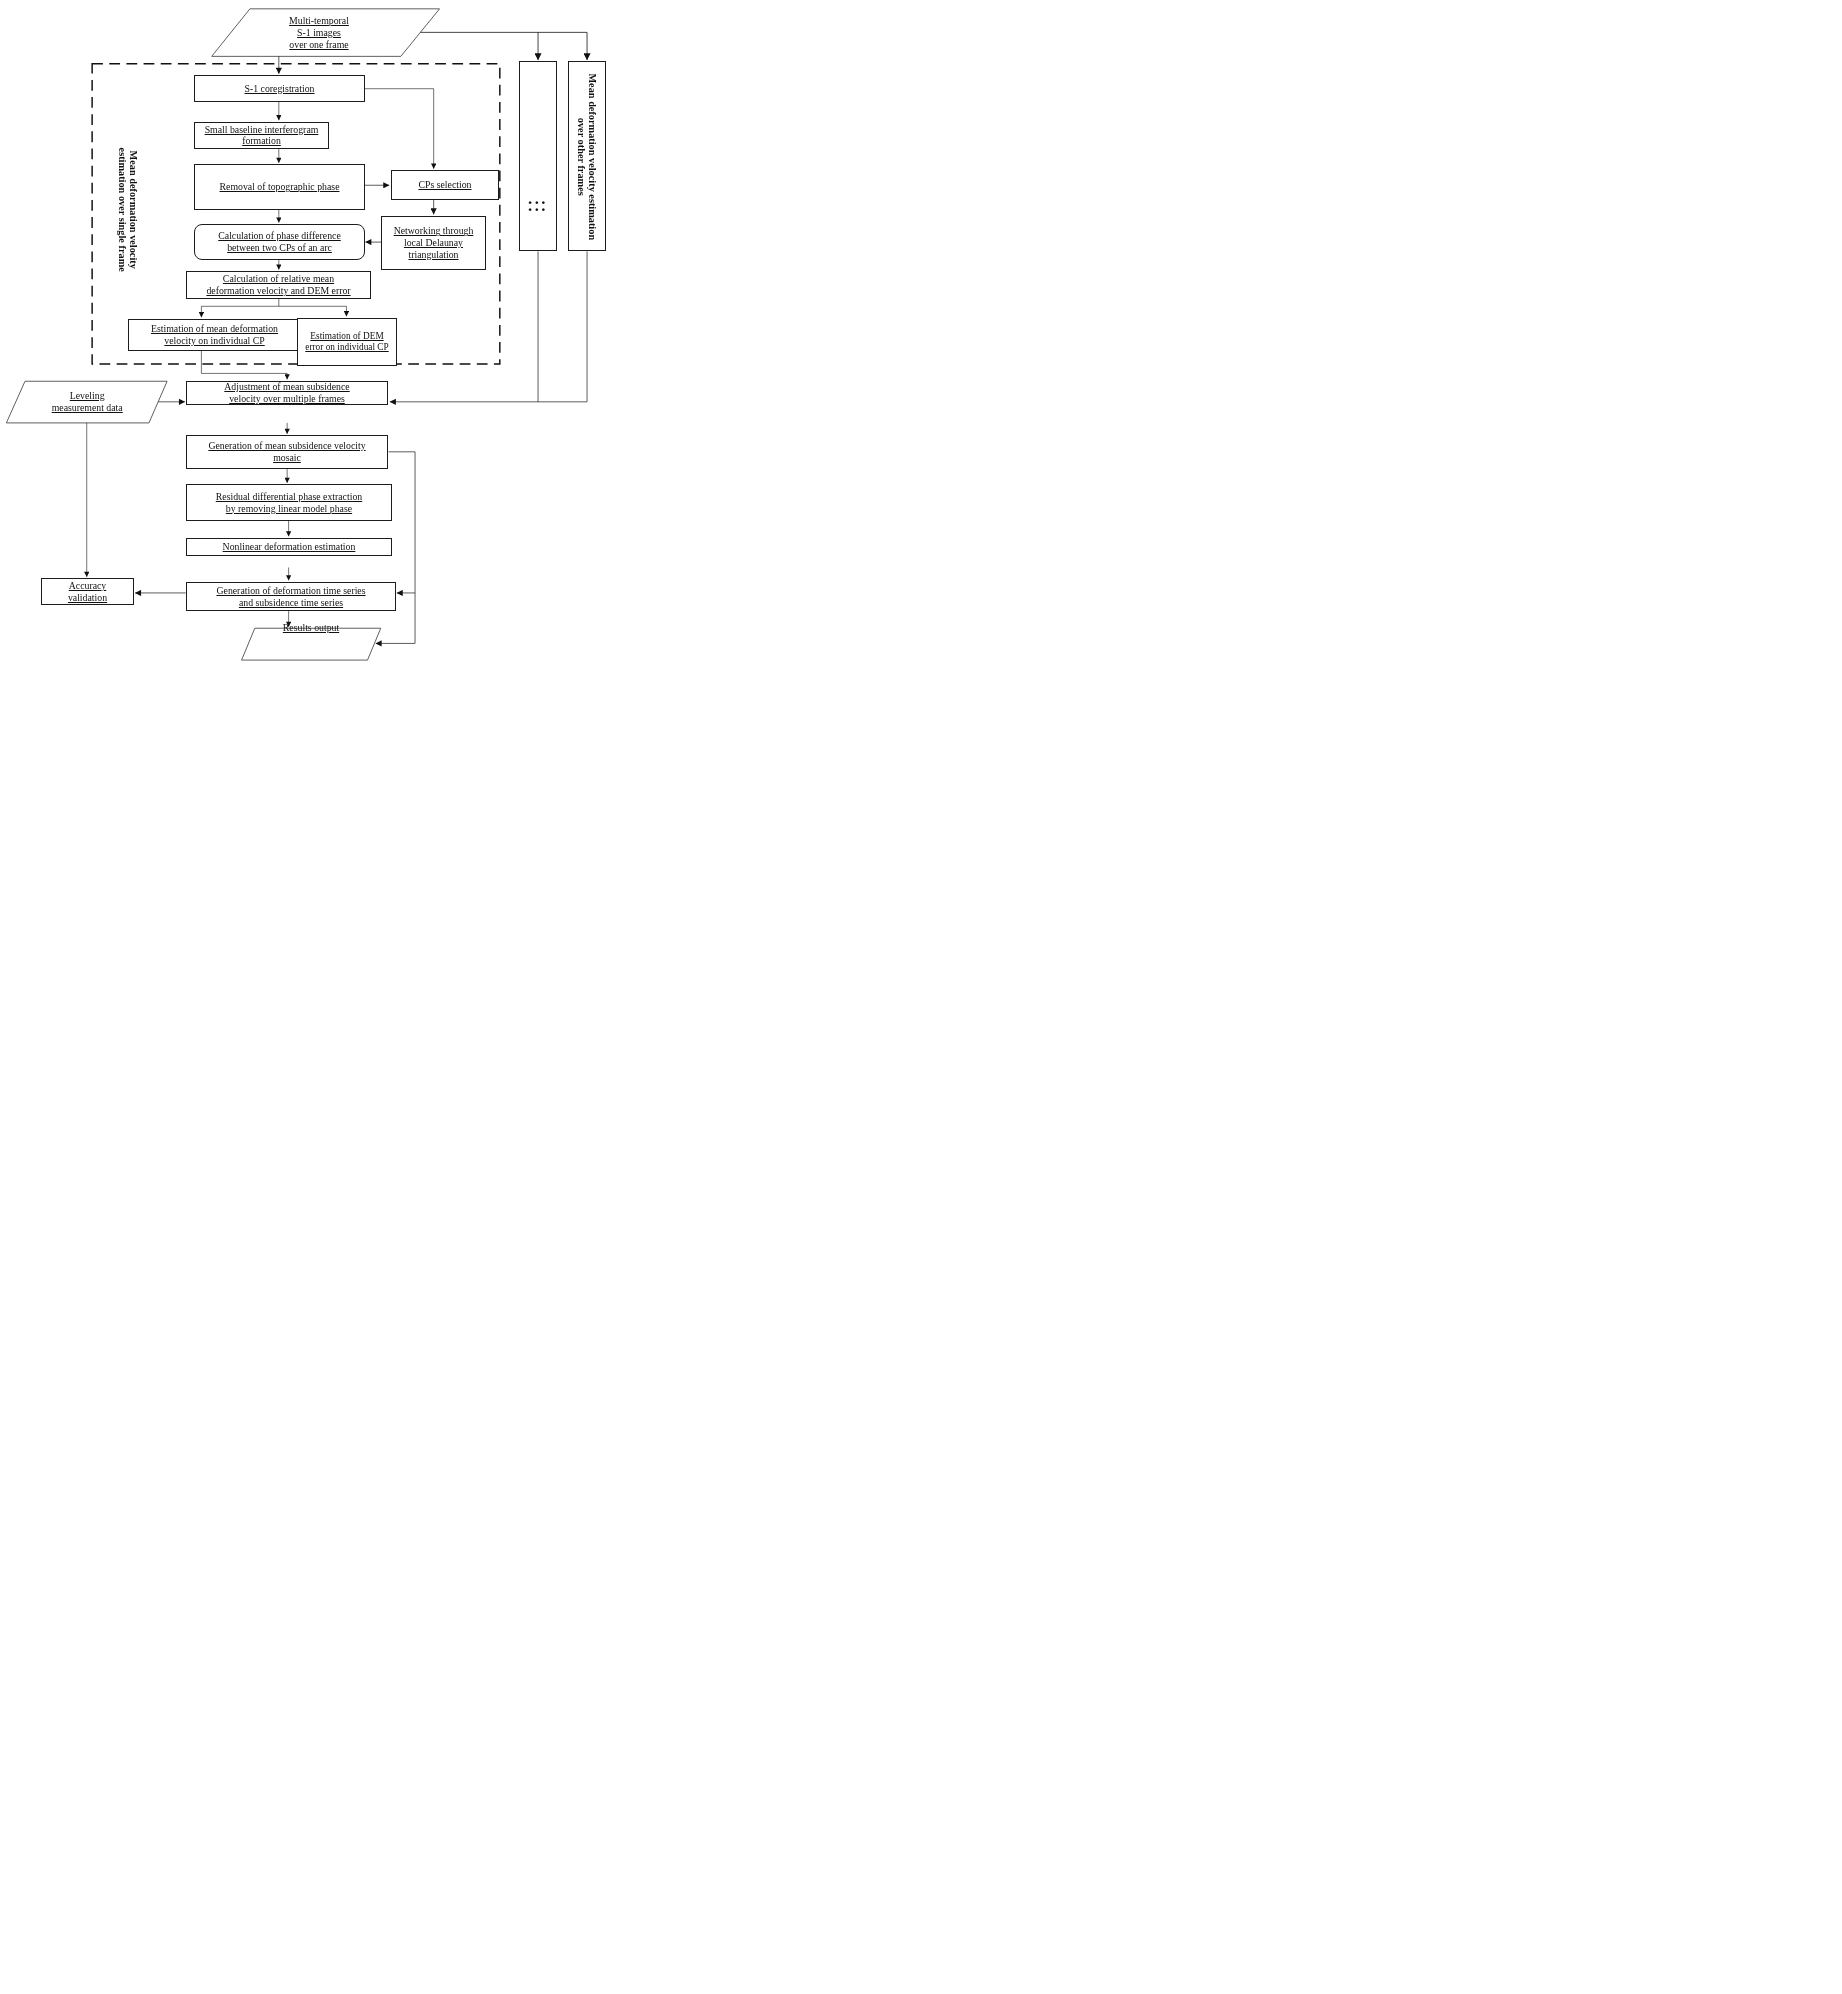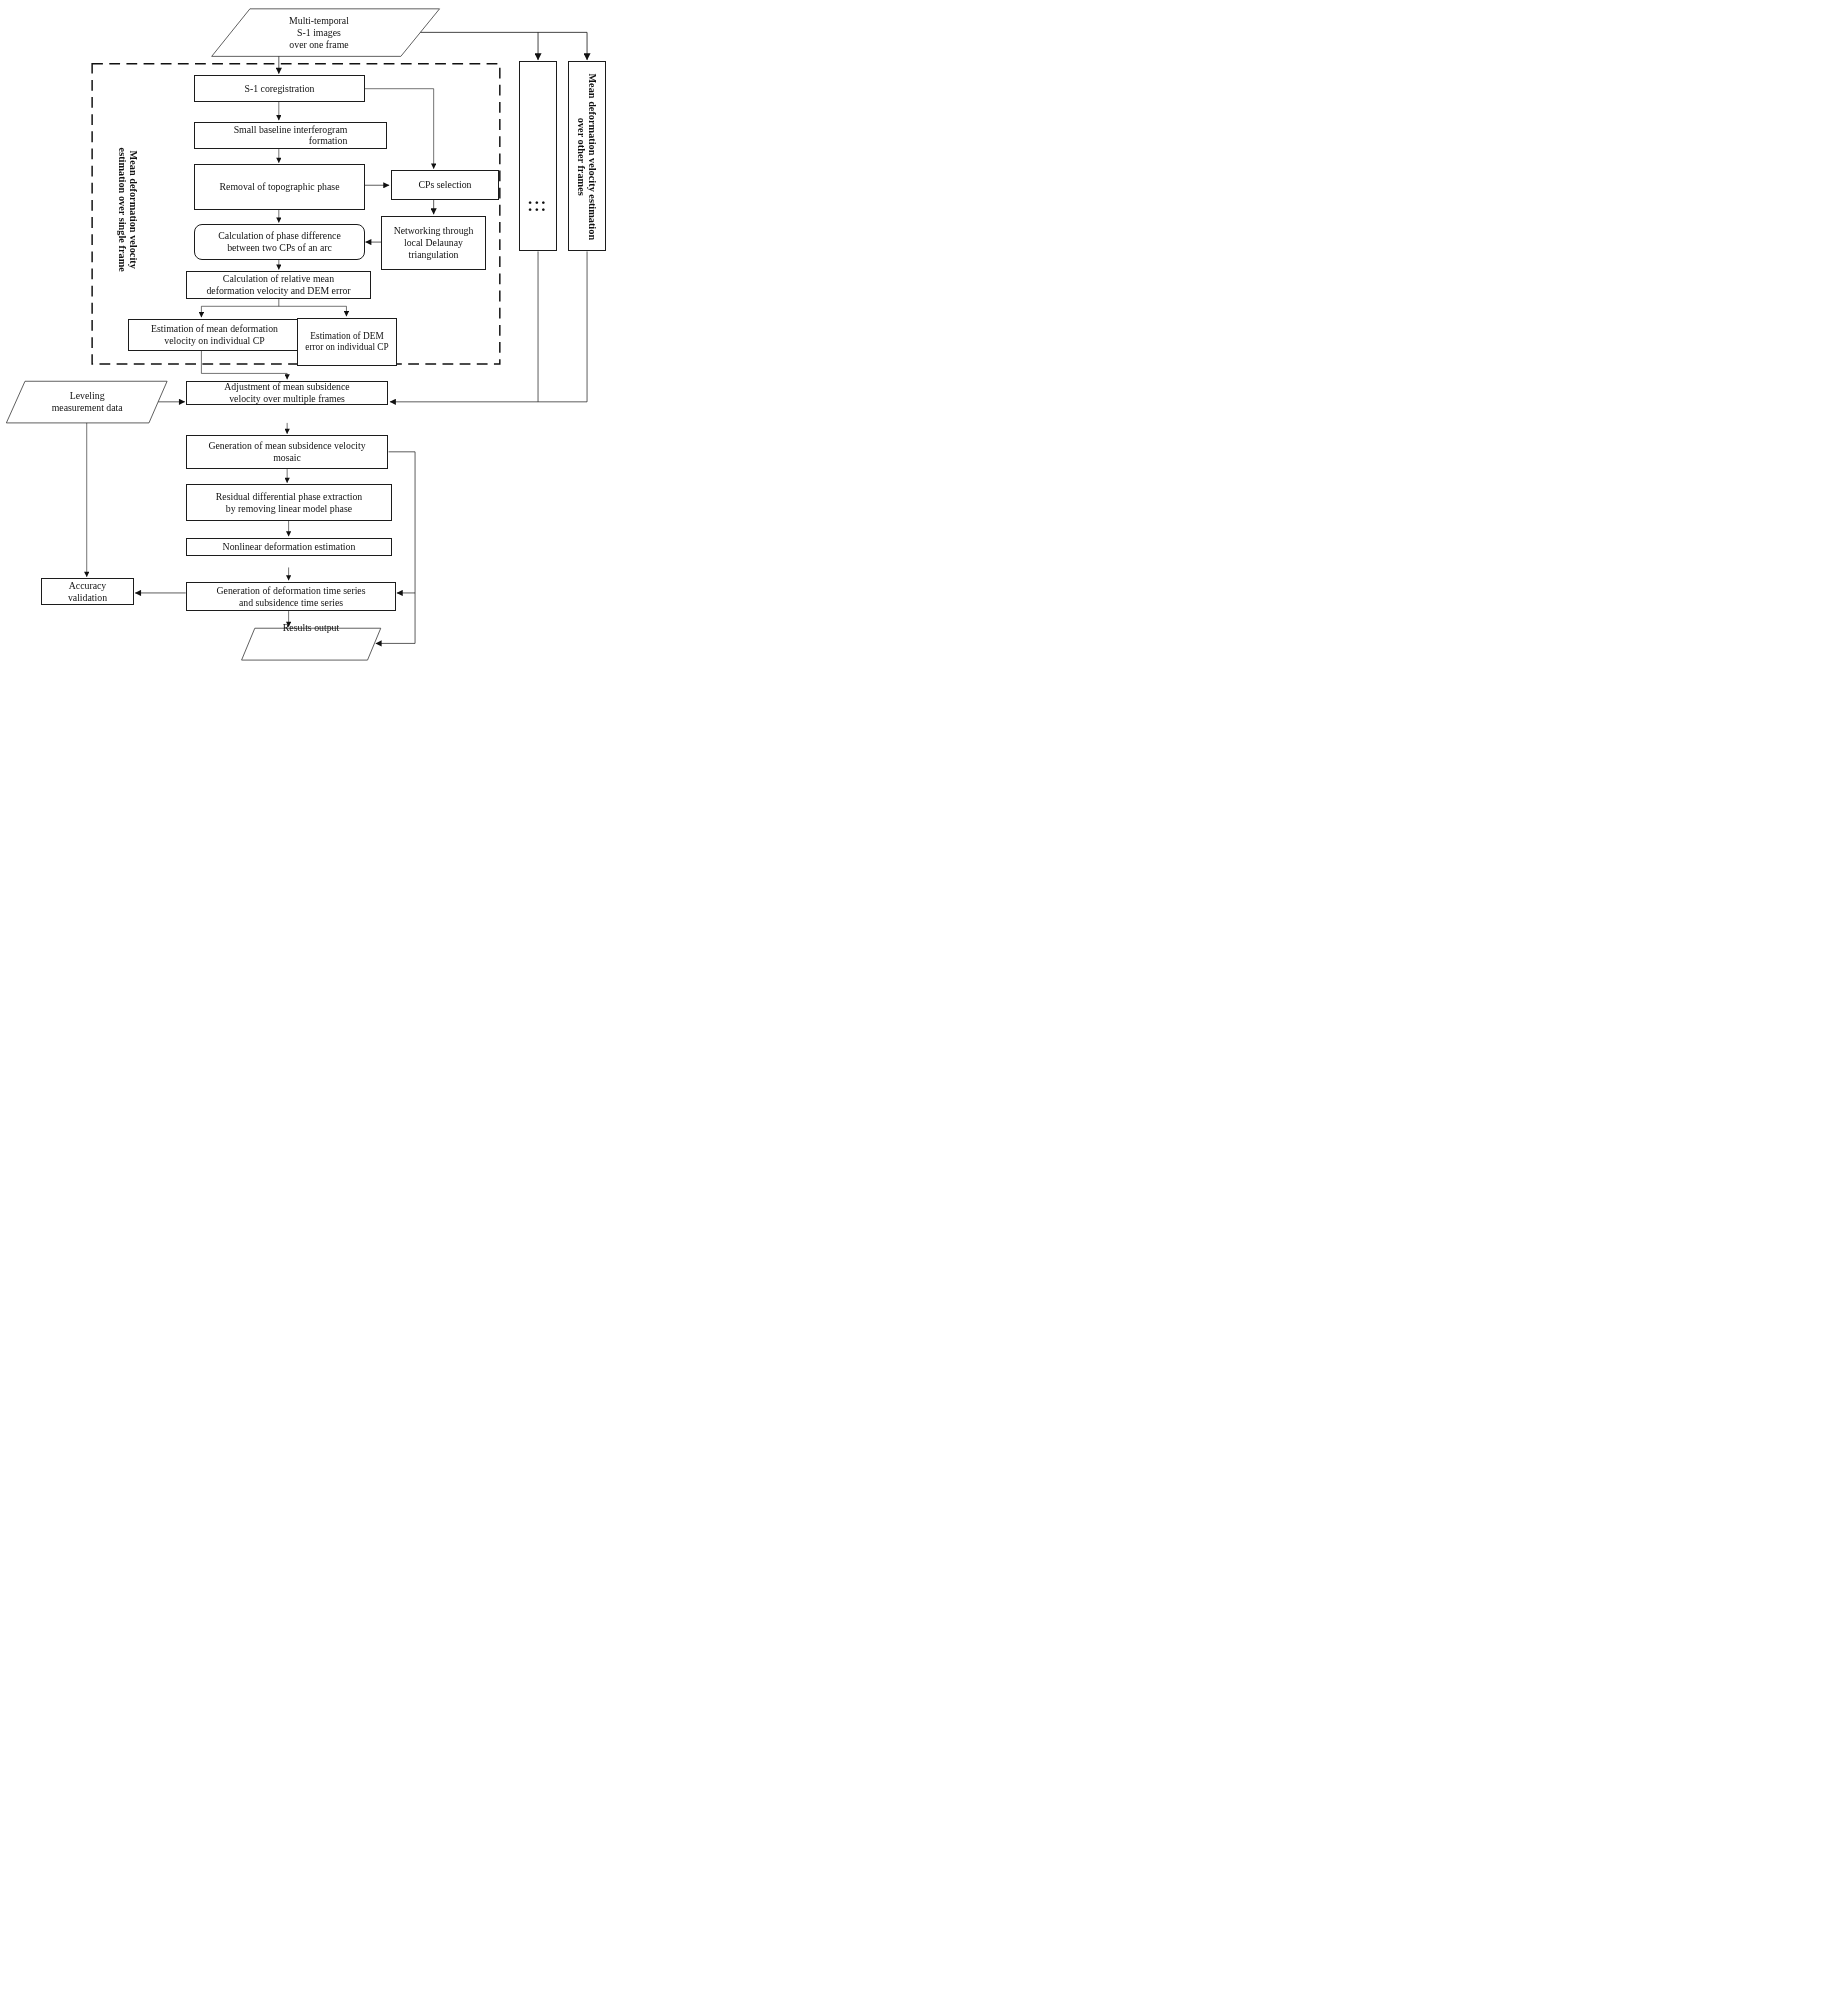--- a/index.html
+++ b/index.html
@@ -1,21 +1,21 @@
 <!DOCTYPE html>
 <html style="font-size:7.8px"><head>
 <meta charset="utf-8">
 <style>
   html,body{margin:0;padding:0;background:#ffffff;}
   #canvas{position:relative;width:614px;height:665px;background:#fff;
           font-family:"Liberation Serif","DejaVu Serif",serif;color:#111;}
   #wires{position:absolute;left:0;top:0;z-index:1;}
   .node{position:absolute;z-index:2;display:flex;align-items:center;justify-content:center;
         text-align:center;border:0.8px solid #1c1c1c;background:#fff;
-        font-size:9.8px;line-height:1.2;white-space:pre-line;box-sizing:border-box;}
+        font-size:9.8px;line-height:1.2;white-space:pre-line;box-sizing:border-box;text-decoration:underline;}
   .noborder{border:none;background:transparent;}
   .tall{background:transparent;}
   .rot{position:absolute;z-index:2;display:flex;align-items:center;justify-content:center;
        text-align:center;font-weight:bold;white-space:pre-line;transform:rotate(90deg);}
   .dots{position:absolute;z-index:2;font-weight:bold;font-size:16.7px;line-height:7.4px;
         letter-spacing:2.5px;text-align:center;white-space:pre-line;}
 </style>
 </head>
 <body>
 
@@ -66,21 +66,21 @@
   </svg>
 
   <div class="node noborder" style="left:221px;top:8.8px;width:196px;height:48px;">Multi-temporal
 S-1 images
 over one frame</div>
   <div class="node noborder" style="left:14.7px;top:381px;width:145px;height:42px;">Leveling
 measurement data</div>
   <div class="node noborder" style="left:245px;top:612px;width:132px;height:32px;">Results output</div>
 
   <div class="node" style="left:194px;top:75px;width:171px;height:27.4px;">S-1 coregistration</div>
-  <div class="node" style="left:194px;top:122px;width:193px;height:26.5px;text-align:right;">Small baseline interferogram
+  <div class="node" style="left:194px;top:122px;width:135px;height:26.5px;">Small baseline interferogram
 formation</div>
   <div class="node" style="left:194px;top:164px;width:171px;height:46px;">Removal of topographic phase</div>
   <div class="node" style="left:391px;top:170px;width:108px;height:30px;text-align:center;">CPs selection</div>
   <div class="node" style="left:381px;top:216px;width:105px;height:54px;">Networking through
 local Delaunay
 triangulation</div>
   <div class="node" style="left:194px;top:224px;width:171px;height:36px;border-radius:8px;">Calculation of phase difference
 between two CPs of an arc</div>
   <div class="node" style="left:186px;top:271px;width:185px;height:28px;">Calculation of relative mean
 deformation velocity and DEM error</div>

